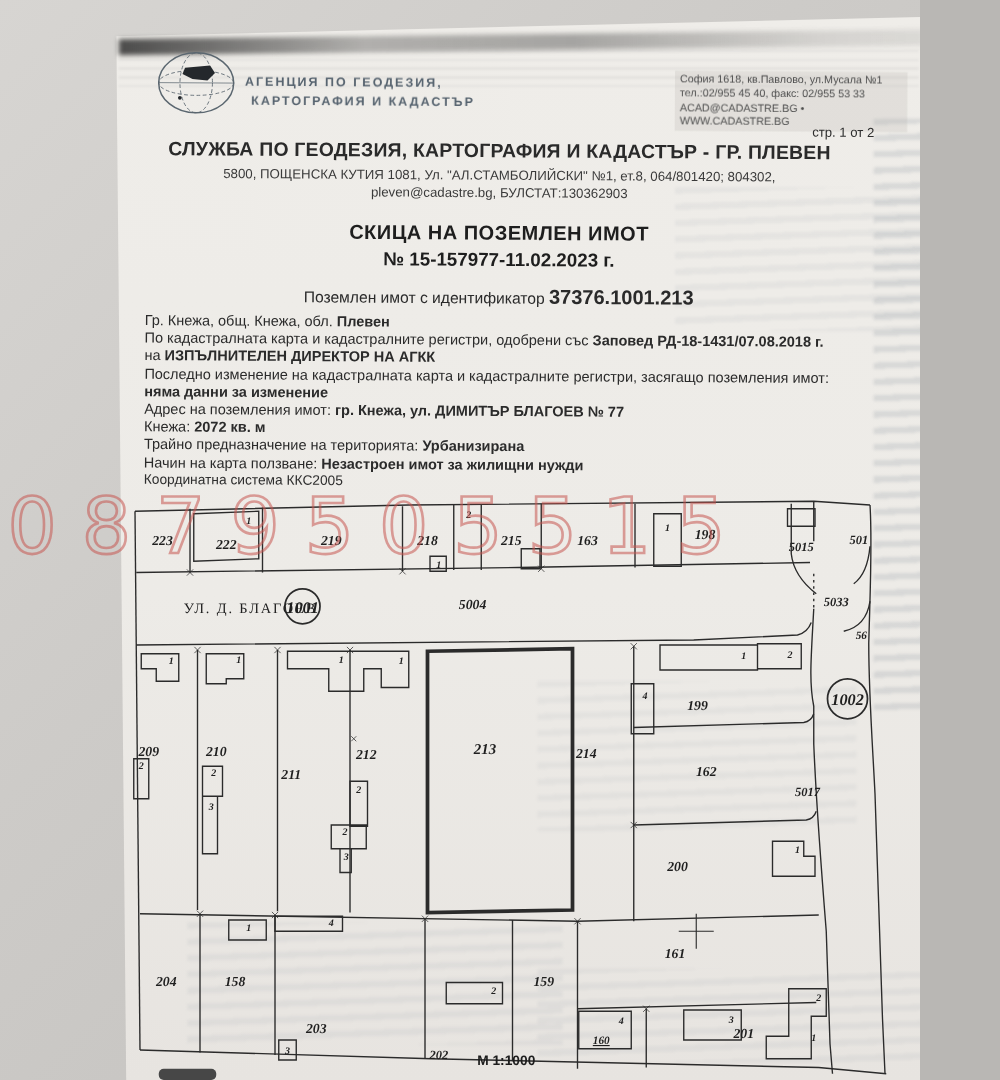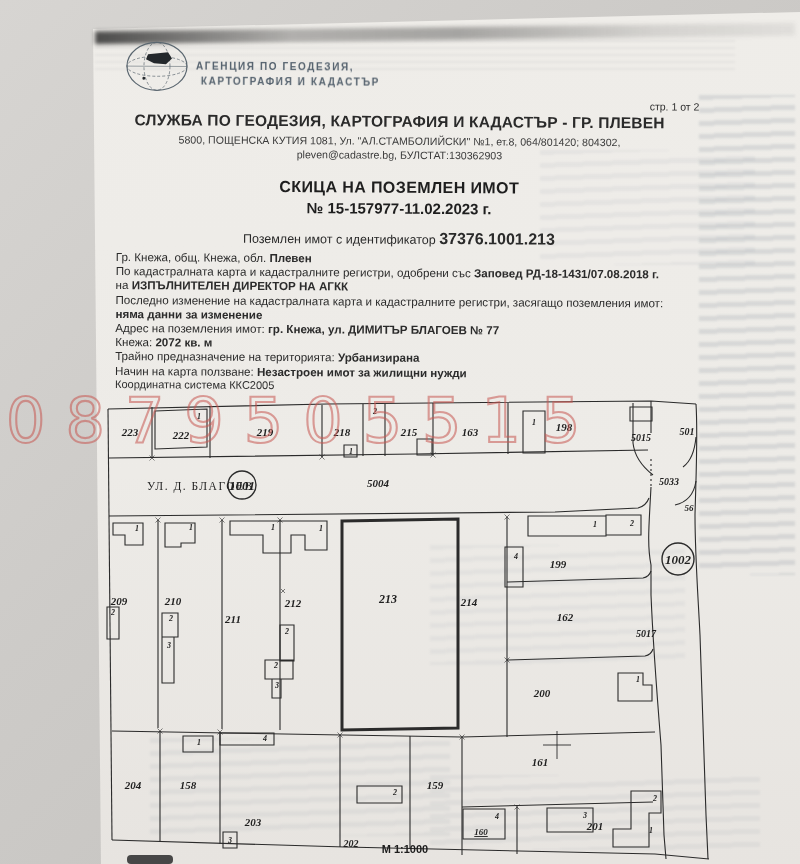--- a/index.html
+++ b/index.html
@@ -1,16 +1,16 @@
 <!DOCTYPE html>
 <html><head>
 <meta charset="utf-8">
 <style>
   html,body{margin:0;padding:0;background:#b9b7b4;}
-  #page{position:relative;width:800px;height:864px;overflow:hidden;
+  #page{position:relative;width:736px;height:864px;overflow:hidden;
         background:linear-gradient(135deg,#d7d5d2 0%,#cdcbc8 40%,#c1bfbc 100%);
         font-family:"Liberation Sans",sans-serif;}
   .paper{position:absolute;inset:0;
          clip-path:polygon(93px 29px,800px 12px,810px 870px,101px 870px);
          background:linear-gradient(180deg,#efede9 0%,#edebe7 55%,#e7e4e0 100%);
          filter:drop-shadow(-3px 2px 5px rgba(0,0,0,.30));}
   .smudge{position:absolute;left:95px;top:27px;width:700px;height:13px;
           background:linear-gradient(90deg,rgba(35,35,35,.8),rgba(60,60,60,.35) 28%,rgba(55,55,55,.4) 52%,rgba(90,90,90,.18) 80%,rgba(120,120,120,.12));
           filter:blur(2px);transform:rotate(-0.7deg);z-index:3;}
   .smudge2{position:absolute;left:95px;top:40px;width:640px;height:34px;
@@ -69,20 +69,25 @@
         <ellipse cx="33" cy="26" rx="30" ry="24" fill="none" stroke="#5b6770" stroke-width="1.2"></ellipse>
         <ellipse cx="33" cy="26" rx="30" ry="10" fill="none" stroke="#5b6770" stroke-width=".7" stroke-dasharray="3,2"></ellipse>
         <ellipse cx="33" cy="26" rx="13" ry="24" fill="none" stroke="#5b6770" stroke-width=".7" stroke-dasharray="3,2"></ellipse>
         <line x1="3" y1="26" x2="63" y2="26" stroke="#5b6770" stroke-width=".6"></line>
         <path d="M24,14 L44,12 L48,18 L42,24 L30,23 L22,19 Z" fill="#24282c"></path>
         <circle cx="20" cy="38" r="1.5" fill="#24282c"></circle>
       </svg>
       <div class="abs agency-text" style="left:196px;top:60px;">АГЕНЦИЯ ПО ГЕОДЕЗИЯ,</div>
       <div class="abs agency-text" style="left:201px;top:75px;">КАРТОГРАФИЯ И КАДАСТЪР</div>
 
+      <div class="abs addr" style="left:540px;top:54px;width:178px;">
+        <div>София 1618, кв.Павлово, ул.Мусала №1</div>
+        <div>тел.:02/955 45 40, факс: 02/955 53 33</div>
+        <div>ACAD@CADASTRE.BG • WWW.CADASTRE.BG</div>
+      </div>
       <div class="abs pgind" style="left:650px;top:97px;text-align:right;">стр. 1 от 2</div>
 
       <div class="abs office-title" style="top:111px;">СЛУЖБА ПО ГЕОДЕЗИЯ, КАРТОГРАФИЯ И КАДАСТЪР - ГР. ПЛЕВЕН</div>
       <div class="abs office-sub" style="top:133px;">5800, ПОЩЕНСКА КУТИЯ 1081, Ул. "АЛ.СТАМБОЛИЙСКИ" №1, ет.8, 064/801420; 804302,</div>
       <div class="abs office-sub" style="top:147px;">pleven@cadastre.bg, БУЛСТАТ:130362903</div>
 
       <div class="abs doc-title" style="top:177px;">СКИЦА НА ПОЗЕМЛЕН ИМОТ</div>
       <div class="abs doc-num" style="top:198px;">№ 15-157977-11.02.2023 г.</div>
       <div class="abs ident" style="top:228px;">
         <span>Поземлен имот с идентификатор</span>

